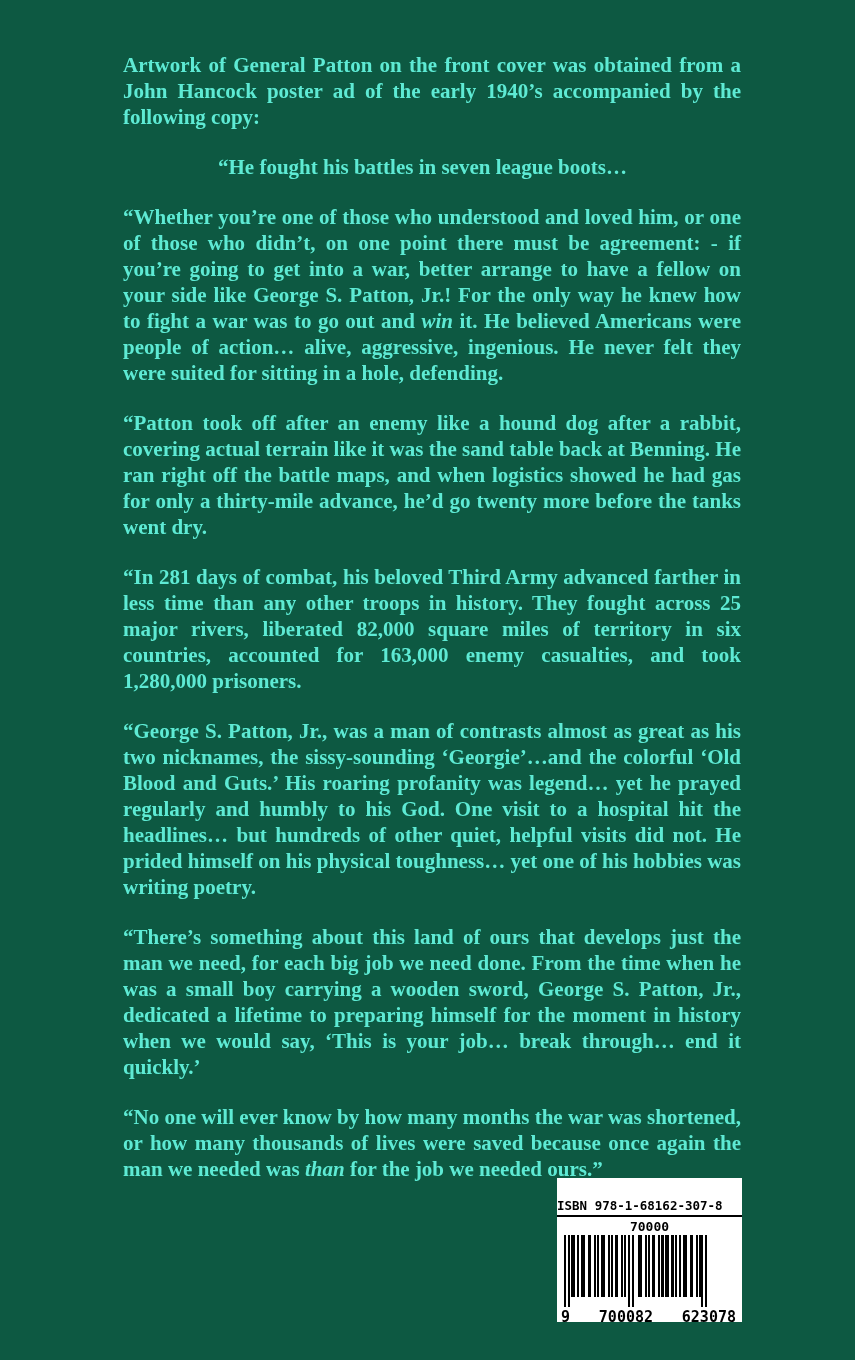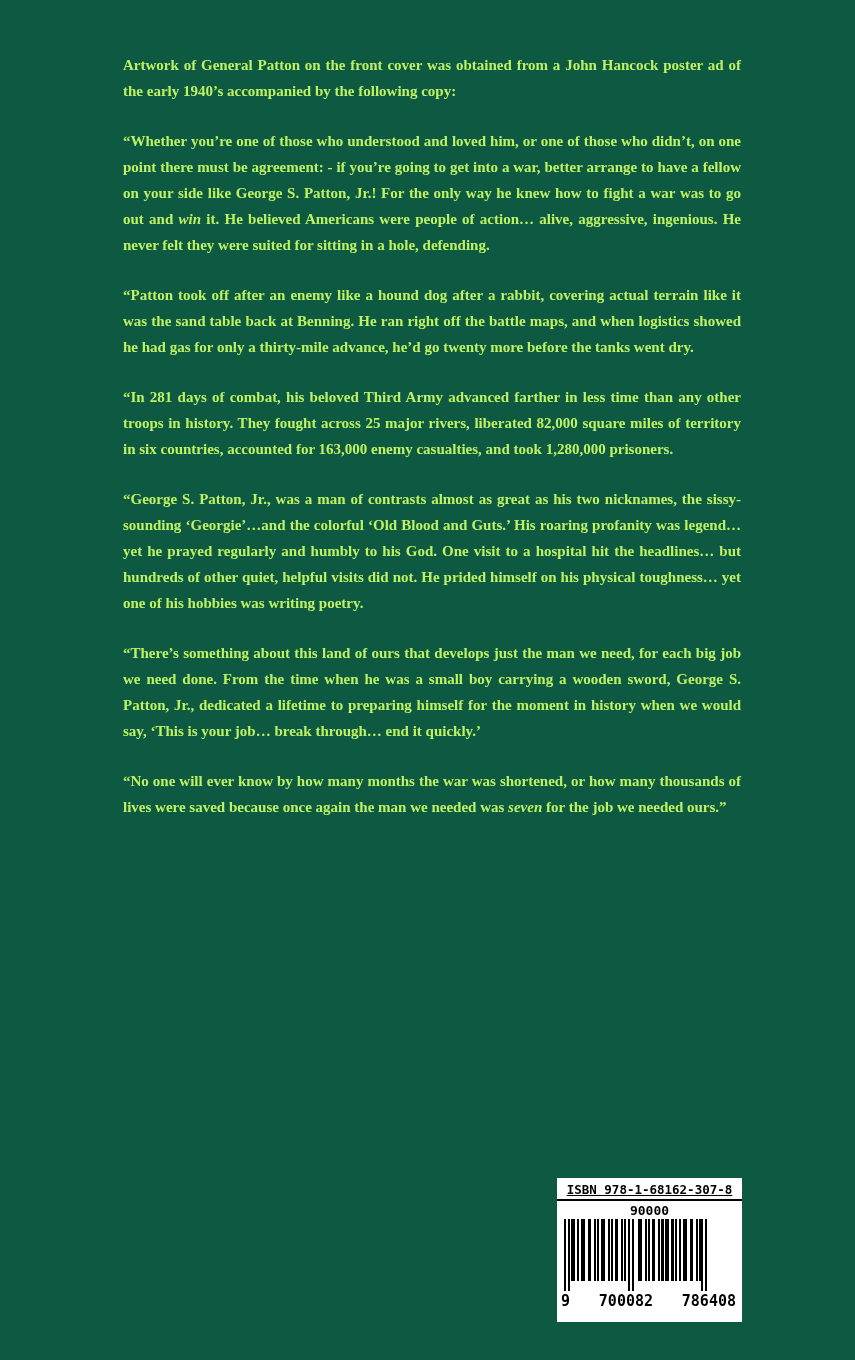--- a/index.html
+++ b/index.html
@@ -13,23 +13,23 @@
     height: 1360px;
     background: #0d5942;
     overflow: hidden;
     font-family: "Liberation Serif", serif;
   }
   .text-block {
     position: absolute;
     left: 123px;
     top: 52px;
     width: 618px;
-    color: #bef264;
+    color: #5eead4;
     font-weight: bold;
-    font-size: 15px;
+    font-size: 21px;
     line-height: 26px;
     font-family: Liberation Serif, serif;
   }
   .para {
     margin: 0 0 24px 0;
     text-align: justify;
   }
   .para em {
     font-style: italic;
     font-weight: bold;
@@ -45,24 +45,22 @@
     width: 185px;
     height: 144px;
     background: #ffffff;
     color: #000000;
     box-sizing: border-box;
   }
   .isbn {
     font-family: "DejaVu Sans Mono", monospace;
     font-weight: bold;
     font-size: 12.5px;
-    text-align: center;
-    padding-top: 4px;
+    padding-top: 20px;
     white-space: nowrap;
-    text-decoration: underline;
   }
   .isbn-rule {
     height: 2px;
     background: #000000;
     margin: 2px 0 1px 0;
   }
   .price-code {
     font-family: "DejaVu Sans Mono", monospace;
     font-weight: bold;
     font-size: 13px;
@@ -90,34 +88,35 @@
     line-height: 20px;
   }
 </style>
 </head>
 <body style="background: rgb(13, 89, 66);">
 
 <div class="cover" style="background: rgb(13, 89, 66);">
 
   <div class="text-block">
     <p class="para">Artwork of General Patton on the front cover was obtained from a John Hancock poster ad of the early 1940’s accompanied by the following copy:</p>
+    <p class="para tagline">“He fought his battles in seven league boots…</p>
     <div id="paragraphs">
         <p class="para"><span>“Whether you’re one of those who understood and loved him, or one of those who didn’t, on one point there must be agreement: - if you’re going to get into a war, better arrange to have a fellow on your side like George S. Patton, Jr.! For the only way he knew how to fight a war was to go out and </span><em>win</em><span> it. He believed Americans were people of action… alive, aggressive, ingenious. He never felt they were suited for sitting in a hole, defending.</span></p>
         <p class="para"><span>“Patton took off after an enemy like a hound dog after a rabbit, covering actual terrain like it was the sand table back at Benning. He ran right off the battle maps, and when logistics showed he had gas for only a thirty-mile advance, he’d go twenty more before the tanks went dry.</span></p>
         <p class="para"><span>“In 281 days of combat, his beloved Third Army advanced farther in less time than any other troops in history. They fought across 25 major rivers, liberated 82,000 square miles of territory in six countries, accounted for 163,000 enemy casualties, and took 1,280,000 prisoners.</span></p>
         <p class="para"><span>“George S. Patton, Jr., was a man of contrasts almost as great as his two nicknames, the sissy-sounding ‘Georgie’…and the colorful ‘Old Blood and Guts.’ His roaring profanity was legend… yet he prayed regularly and humbly to his God. One visit to a hospital hit the headlines… but hundreds of other quiet, helpful visits did not. He prided himself on his physical toughness… yet one of his hobbies was writing poetry.</span></p>
         <p class="para"><span>“There’s something about this land of ours that develops just the man we need, for each big job we need done. From the time when he was a small boy carrying a wooden sword, George S. Patton, Jr., dedicated a lifetime to preparing himself for the moment in history when we would say, ‘This is your job… break through… end it quickly.’</span></p>
-        <p class="para"><span>“No one will ever know by how many months the war was shortened, or how many thousands of lives were saved because once again the man we needed was </span><em>seven</em><span> for the job we needed ours.”</span></p>
+        <p class="para"><span>“No one will ever know by how many months the war was shortened, or how many thousands of lives were saved because once again the man we needed was </span><em>than</em><span> for the job we needed ours.”</span></p>
       </div>
   </div>
 
   <div class="barcode-box">
     <div class="isbn">ISBN 978-1-68162-307-8</div>
     <div class="isbn-rule"></div>
-    <div class="price-code">90000</div>
+    <div class="price-code">70000</div>
     <div class="bars" id="bars">
         <span class="b t" style="width:2px"></span>
         <span class="w t" style="width:2px"></span>
         <span class="b t" style="width:2px"></span>
         <span class="w" style="width:1px"></span>
         <span class="b" style="width:4px"></span>
         <span class="w" style="width:2px"></span>
         <span class="b" style="width:2px"></span>
         <span class="w" style="width:2px"></span>
         <span class="b" style="width:4px"></span>
@@ -172,17 +171,17 @@
         <span class="b" style="width:2px"></span>
         <span class="w" style="width:1px"></span>
         <span class="b" style="width:2px"></span>
         <span class="b t" style="width:2px"></span>
         <span class="w t" style="width:2px"></span>
         <span class="b t" style="width:2px"></span>
       </div>
     <div class="barcode-digits">
       <span>9</span>
       <span>700082</span>
-      <span>786408</span>
+      <span>623078</span>
     </div>
   </div>
 
 </div>
 
 </body></html>

